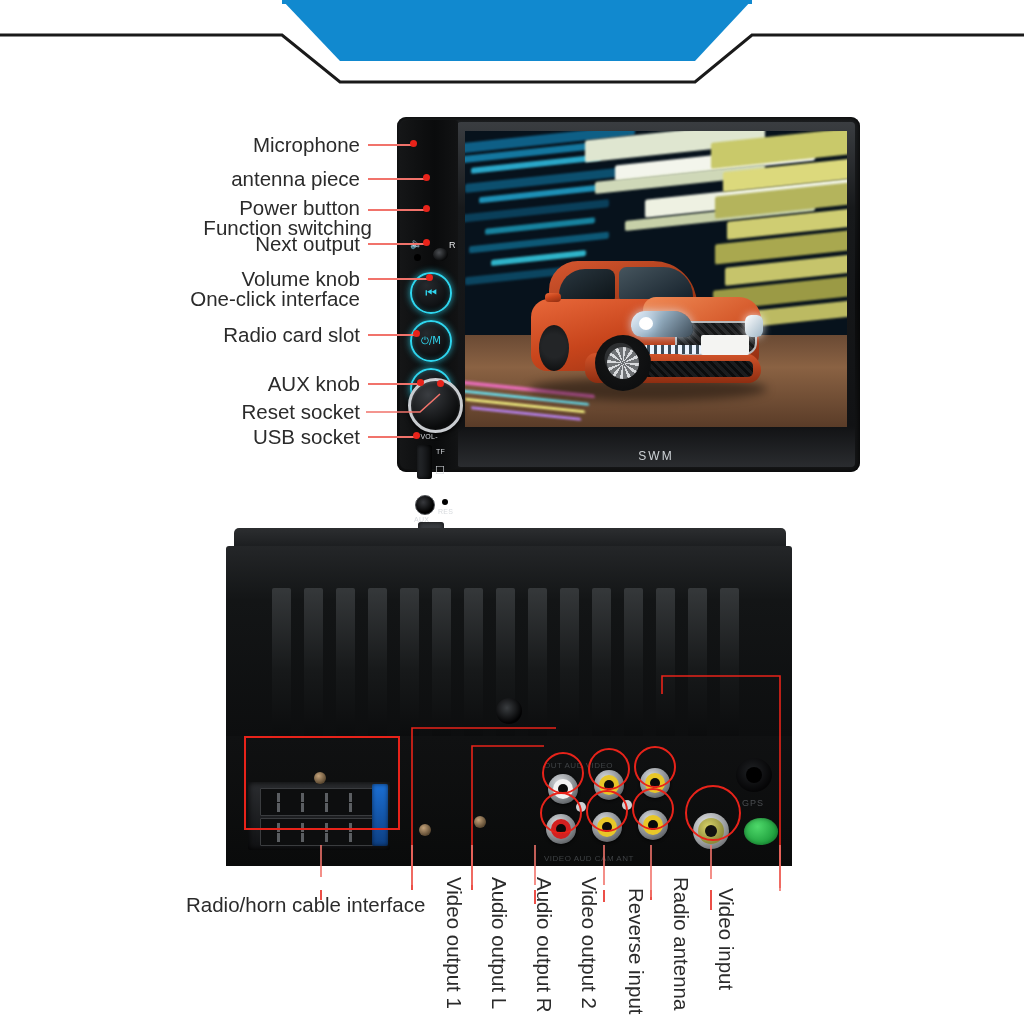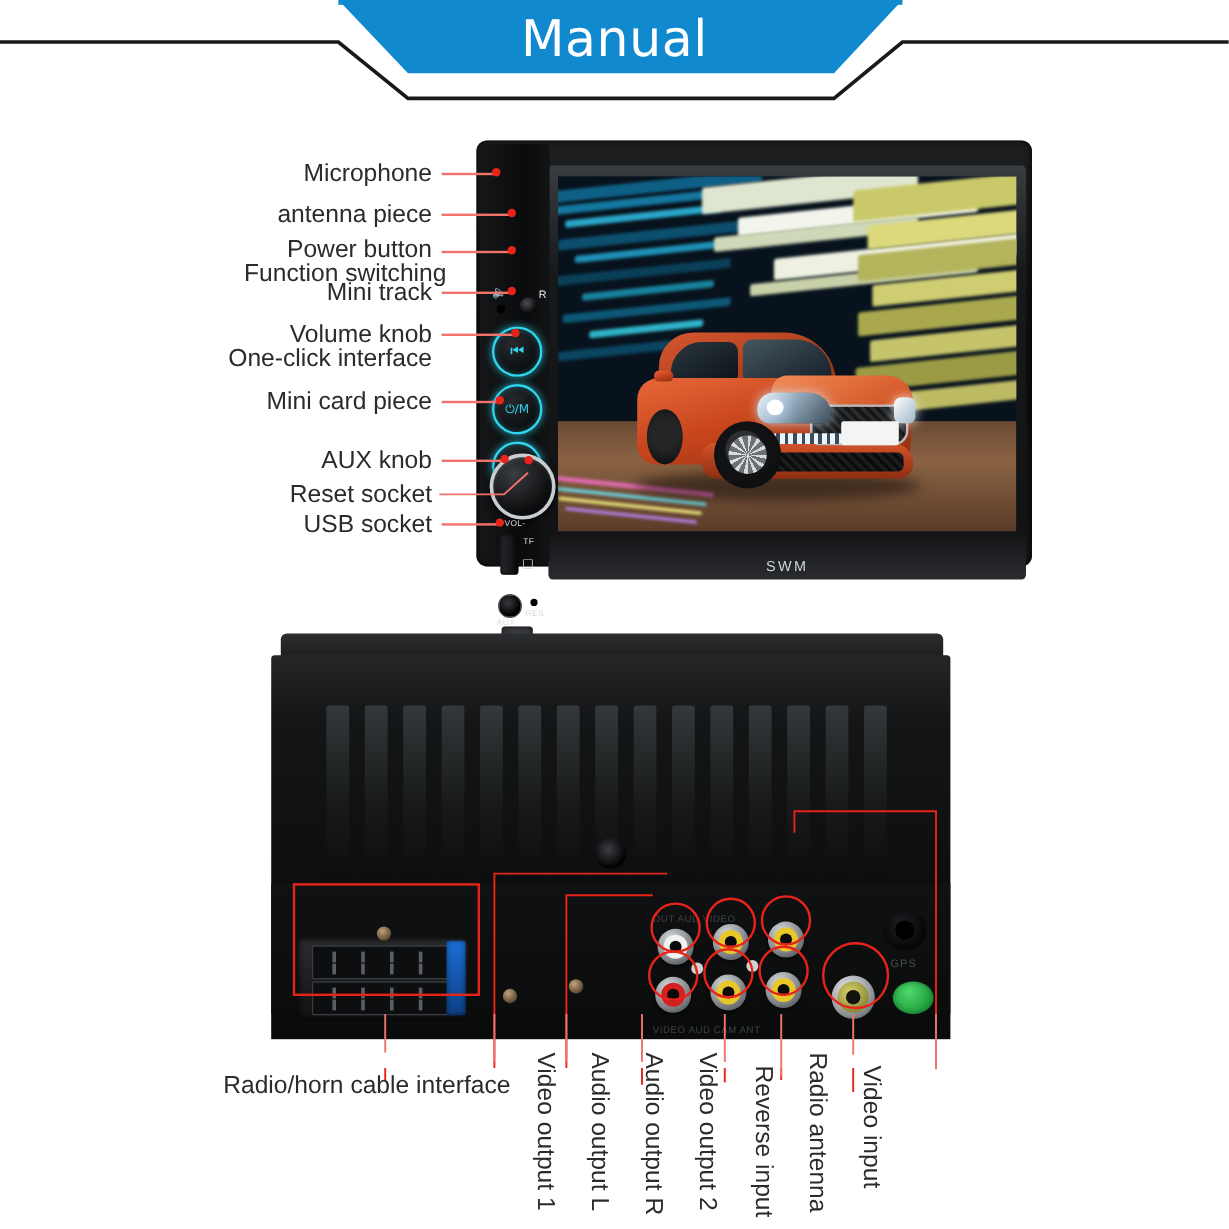--- a/index.html
+++ b/index.html
@@ -46,21 +46,21 @@
   #res-hole{position:absolute;left:42px;top:379px;width:6px;height:6px;border-radius:50%;background:#000;}
   #usb-plug{position:absolute;left:18px;top:402px;width:26px;height:62px;border-radius:3px;
      background:linear-gradient(180deg,#3b3e42,#1c1e20);box-shadow:inset 0 0 5px rgba(0,0,0,.8);}
   #mic-hole{position:absolute;left:14px;top:134px;width:7px;height:7px;border-radius:50%;background:#000;}
   #ir-eye{position:absolute;left:33px;top:128px;width:15px;height:13px;border-radius:50%;
      background:radial-gradient(circle at 40% 35%,#4b4e52,#070809 70%);}
 
   
   #screen-bezel{position:absolute;left:60px;top:5px;width:398px;height:345px;
      background:linear-gradient(180deg,#3a3d41,#17191b 25%,#111214 88%,#2a2c2f);
-     border-radius:4px;margin-top:16px;}
+     border-radius:4px;}
   #screen{position:absolute;left:8px;top:9px;width:382px;height:296px;overflow:hidden;background:#07121c;}
   #brand{position:absolute;left:0;bottom:4px;width:398px;text-align:center;color:#cfd3d7;
      font-size:12px;letter-spacing:2px;font-family:"Liberation Sans",sans-serif;}
 
   
   .streak{position:absolute;transform:skewY(-6deg);border-radius:2px;filter:blur(1.2px);}
   #road{position:absolute;left:0;bottom:0;width:382px;height:92px;
      background:linear-gradient(180deg,#6a4a34 0%,#8a6243 35%,#5a3c28 100%);}
   
   #car{position:absolute;left:58px;top:118px;width:250px;height:160px;}
@@ -116,21 +116,20 @@
 <body>
 
 <div id="banner-wrap">
   <svg id="banner-outline" viewBox="0 0 1024 96" preserveAspectRatio="none">
     <polyline points="0,35 282,35 340,82 695,82 752,35 1024,35" fill="none" stroke="#1a1a1a" stroke-width="3"></polyline>
   </svg>
   <svg id="banner-blue" viewBox="0 0 1024 96" preserveAspectRatio="none">
     <polygon points="282,0 752,0 695,61 340,61" fill="#1189cf"></polygon>
     <rect x="282" y="0" width="470" height="4" fill="#1189cf"></rect>
   </svg>
-  <div id="banner-title">Manual</div>
 </div>
 
 <div id="front-unit">
   <div id="front-body"></div>
 
   <div id="screen-bezel">
     <div id="screen">
 
       <div class="streak" style="left:-20px;top:4px;width:190px;height:10px;background:#0e5f86;"></div>
       <div class="streak" style="left:-10px;top:18px;width:150px;height:7px;background:#14779f;"></div>
@@ -259,30 +258,30 @@
 
 <div class="lbl r" style="left:80px;top:167px;width:280px;">antenna piece</div>
 <div class="leader" style="left:368px;top:178px;width:58px;"></div>
 <div class="dot" style="left:423px;top:174px;"></div>
 
 <div class="lbl r" style="left:80px;top:196px;width:280px;">Power button</div>
 <div class="lbl r" style="left:92px;top:216px;width:280px;">Function switching</div>
 <div class="leader" style="left:368px;top:209px;width:58px;"></div>
 <div class="dot" style="left:423px;top:205px;"></div>
 
-<div class="lbl r" style="left:80px;top:232px;width:280px;">Mini track</div>
+<div class="lbl r" style="left:80px;top:232px;width:280px;">Next output</div>
 <div class="leader" style="left:368px;top:243px;width:58px;"></div>
 <div class="dot" style="left:423px;top:239px;"></div>
 
 <div class="lbl r" style="left:80px;top:267px;width:280px;">Volume knob</div>
 <div class="lbl r" style="left:80px;top:287px;width:280px;">One-click interface</div>
 <div class="leader" style="left:368px;top:278px;width:61px;"></div>
 <div class="dot" style="left:426px;top:274px;"></div>
 
-<div class="lbl r" style="left:80px;top:323px;width:280px;">Mini card piece</div>
+<div class="lbl r" style="left:80px;top:323px;width:280px;">Radio card slot</div>
 <div class="leader" style="left:368px;top:334px;width:50px;"></div>
 <div class="dot" style="left:413px;top:330px;"></div>
 
 <div class="lbl r" style="left:80px;top:372px;width:280px;">AUX knob</div>
 <div class="leader" style="left:368px;top:383px;width:52px;"></div>
 <div class="dot" style="left:417px;top:379px;"></div>
 
 <div class="lbl r" style="left:80px;top:400px;width:280px;">Reset socket</div>
 <svg style="position:absolute;left:366px;top:390px;width:90px;height:28px;">
   <polyline points="0,22 54,22 74,4" fill="none" stroke="#f1736b" stroke-width="1.6"></polyline>

